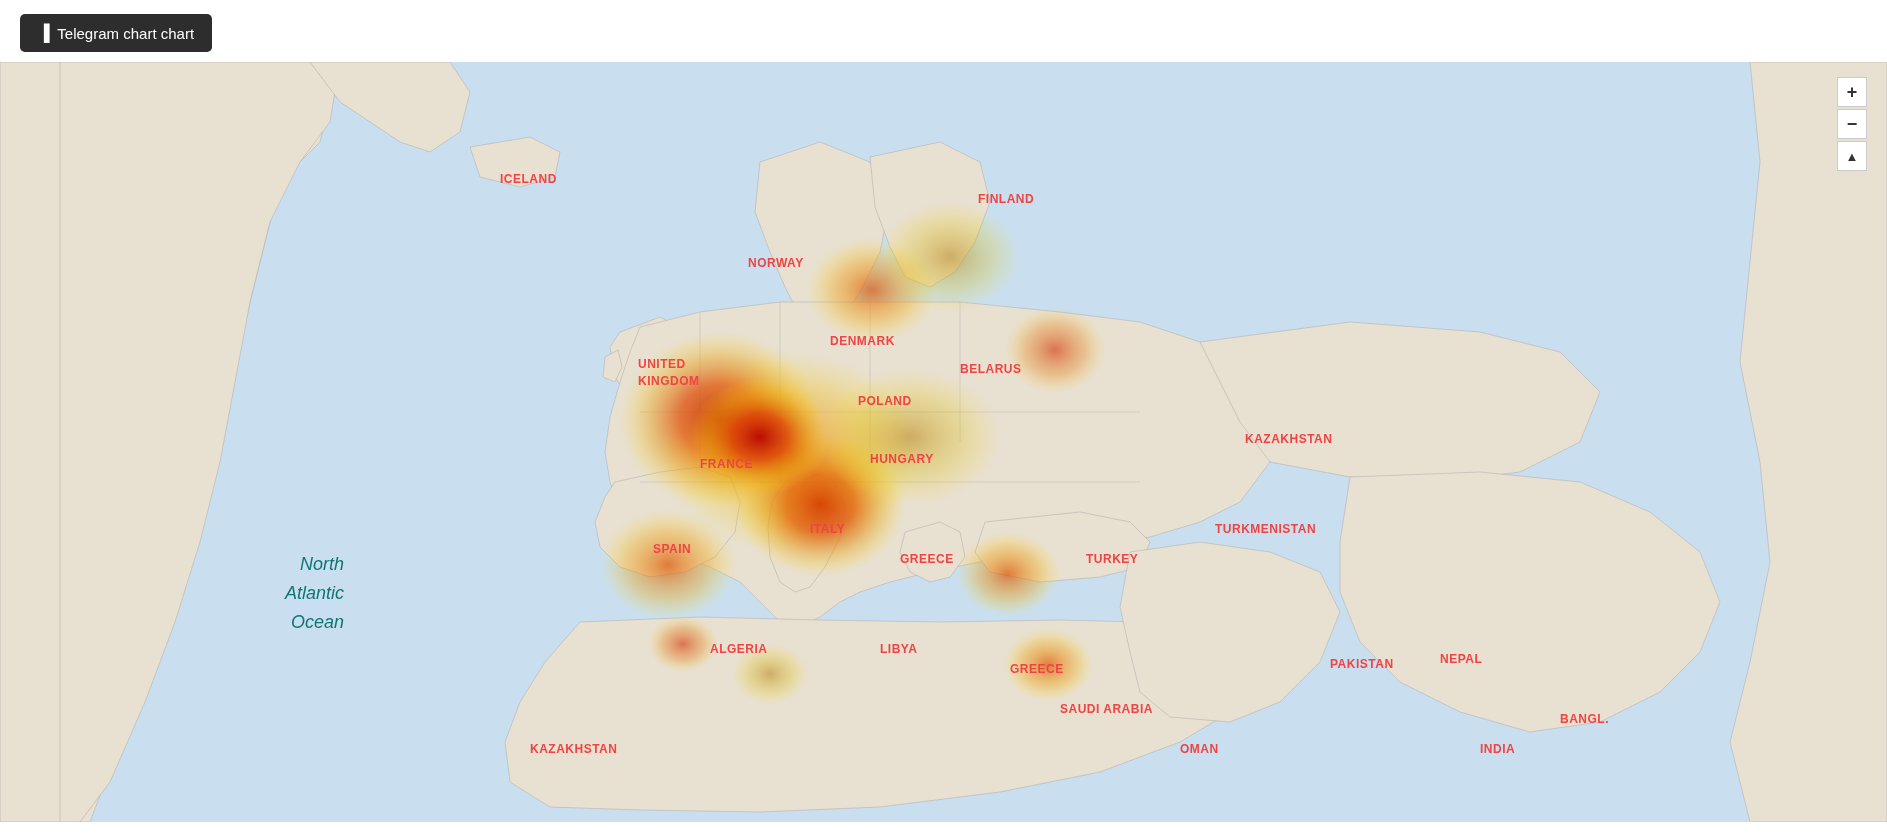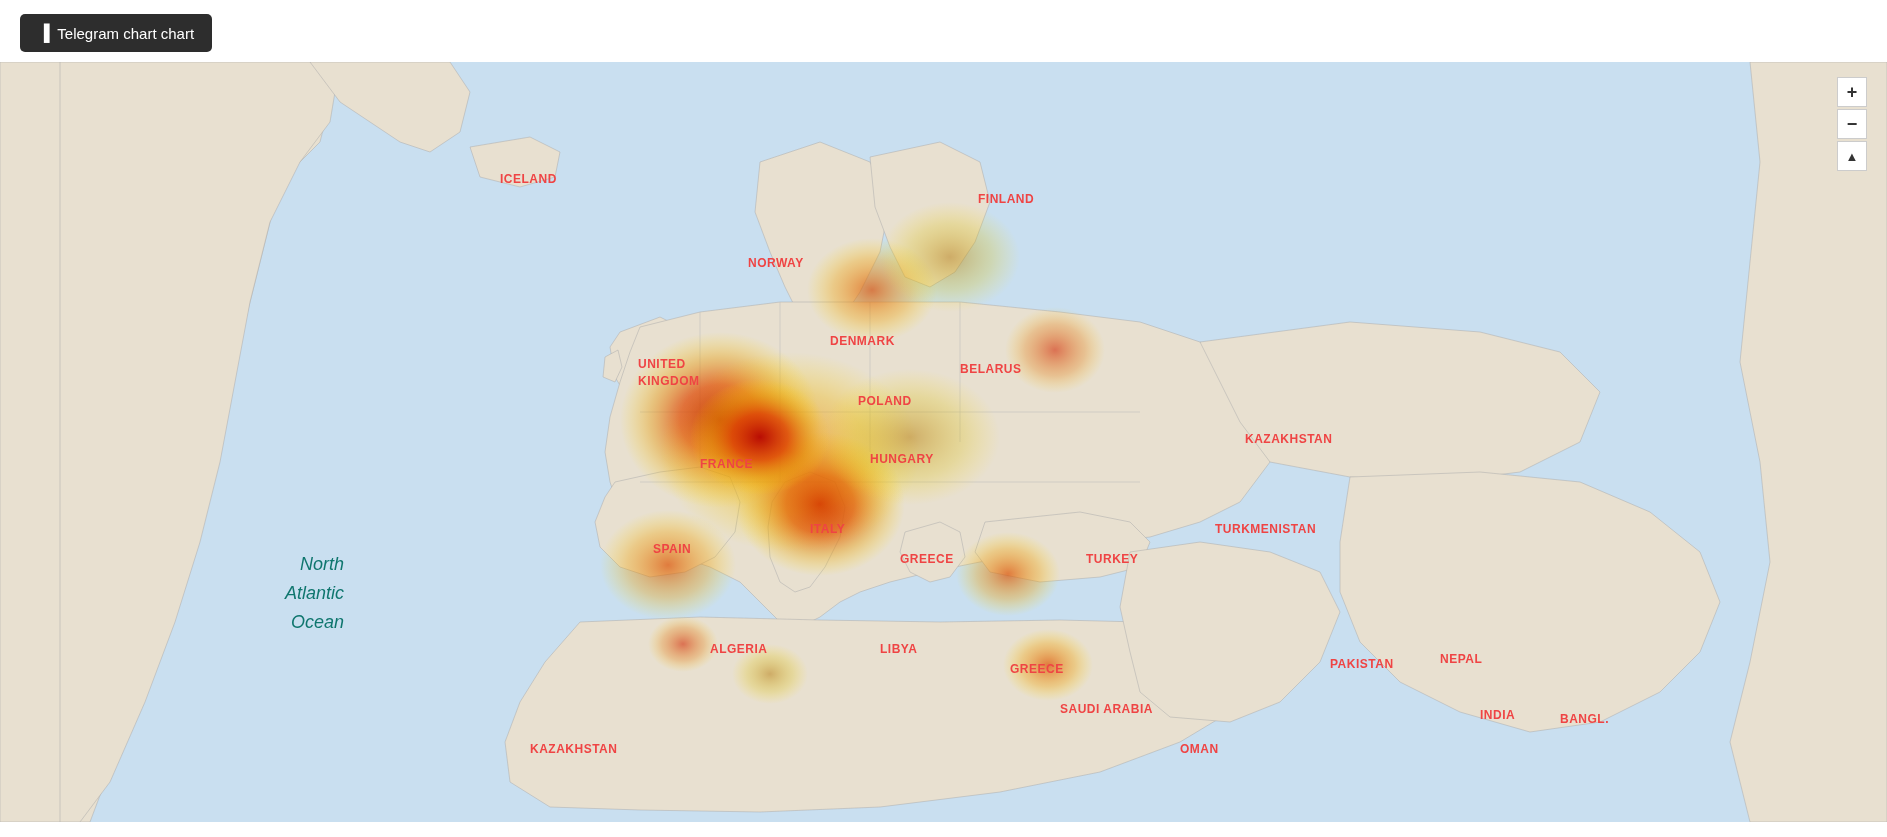--- a/index.html
+++ b/index.html
@@ -228,21 +228,21 @@
       <div class="country-label" style="left: 1044px; top: 490px; margin-left: 42px;">TURKEY</div>
       <div class="country-label" style="left: 710px; top: 580px;">ALGERIA</div>
       <div class="country-label" style="left: 880px; top: 580px;">LIBYA</div>
       <div class="country-label" style="left: 1010px; top: 600px;">GREECE</div>
       <div class="country-label" style="left: 1060px; top: 640px;">SAUDI ARABIA</div>
       <div class="country-label" style="left: 1180px; top: 680px;">OMAN</div>
       <div class="country-label" style="left: 1215px; top: 460px;">TURKMENISTAN</div>
       <div class="country-label" style="left: 1245px; top: 370px;">KAZAKHSTAN</div>
       <div class="country-label" style="left: 1330px; top: 595px;">PAKISTAN</div>
       <div class="country-label" style="left: 1440px; top: 590px;">NEPAL</div>
-      <div class="country-label" style="left: 1480px; top: 646px;">INDIA</div>
+      <div class="country-label" style="left: 1480px; top: 680px;">INDIA</div>
       <div class="country-label" style="left: 1560px; top: 650px;">BANGL.</div>
       <div class="country-label" style="left: 530px; top: 680px;">KAZAKHSTAN</div>
     </div>
 
   <div class="ocean-label" style="left: 285px; top: 488px;">
     North<br>Atlantic<br>Ocean
   </div>
 
   <div class="map-controls">
     <button class="map-ctrl-btn">+</button>

